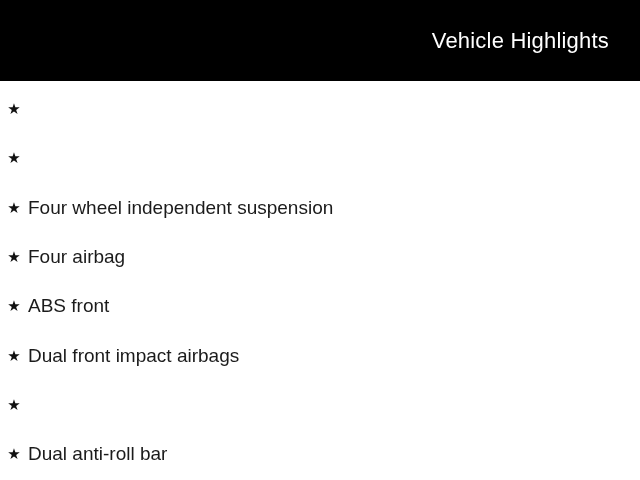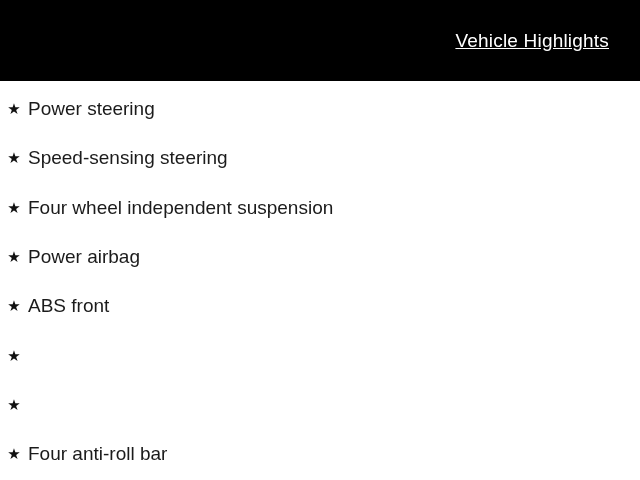--- a/index.html
+++ b/index.html
@@ -18,24 +18,23 @@
     width: 640px;
     height: 81px;
     background: #000000;
     display: flex;
     align-items: center;
     justify-content: flex-end;
     padding-right: 31px;
   }
   .header-title {
     color: #ffffff;
-    font-size: 19px;
+    font-size: 22px;
     line-height: 1;
     letter-spacing: 0.2px;
-    text-decoration: underline;
   }
   .highlights-list {
     list-style: none;
     margin: 0;
     padding: 3px 0 0 0;
   }
   .list-item {
     height: 49.3px;
     display: flex;
     align-items: center;
@@ -56,41 +55,40 @@
 </head>
 <body>
 
 <header class="header-bar">
   <div class="header-title">Vehicle Highlights</div>
 </header>
 
 <ul class="highlights-list">
     <li class="list-item">
     <span class="star-icon">★</span>
-    <span>Power steering</span>
   </li>
     <li class="list-item">
     <span class="star-icon">★</span>
-    <span>Speed-sensing steering</span>
   </li>
     <li class="list-item">
     <span class="star-icon">★</span>
     <span>Four wheel independent suspension</span>
   </li>
     <li class="list-item">
     <span class="star-icon">★</span>
-    <span>Power airbag</span>
+    <span>Four airbag</span>
   </li>
     <li class="list-item">
     <span class="star-icon">★</span>
     <span>ABS front</span>
   </li>
     <li class="list-item">
     <span class="star-icon">★</span>
+    <span>Dual front impact airbags</span>
   </li>
     <li class="list-item">
     <span class="star-icon">★</span>
   </li>
     <li class="list-item">
     <span class="star-icon">★</span>
-    <span>Four anti-roll bar</span>
+    <span>Dual anti-roll bar</span>
   </li>
   </ul>
 
 </body></html>

